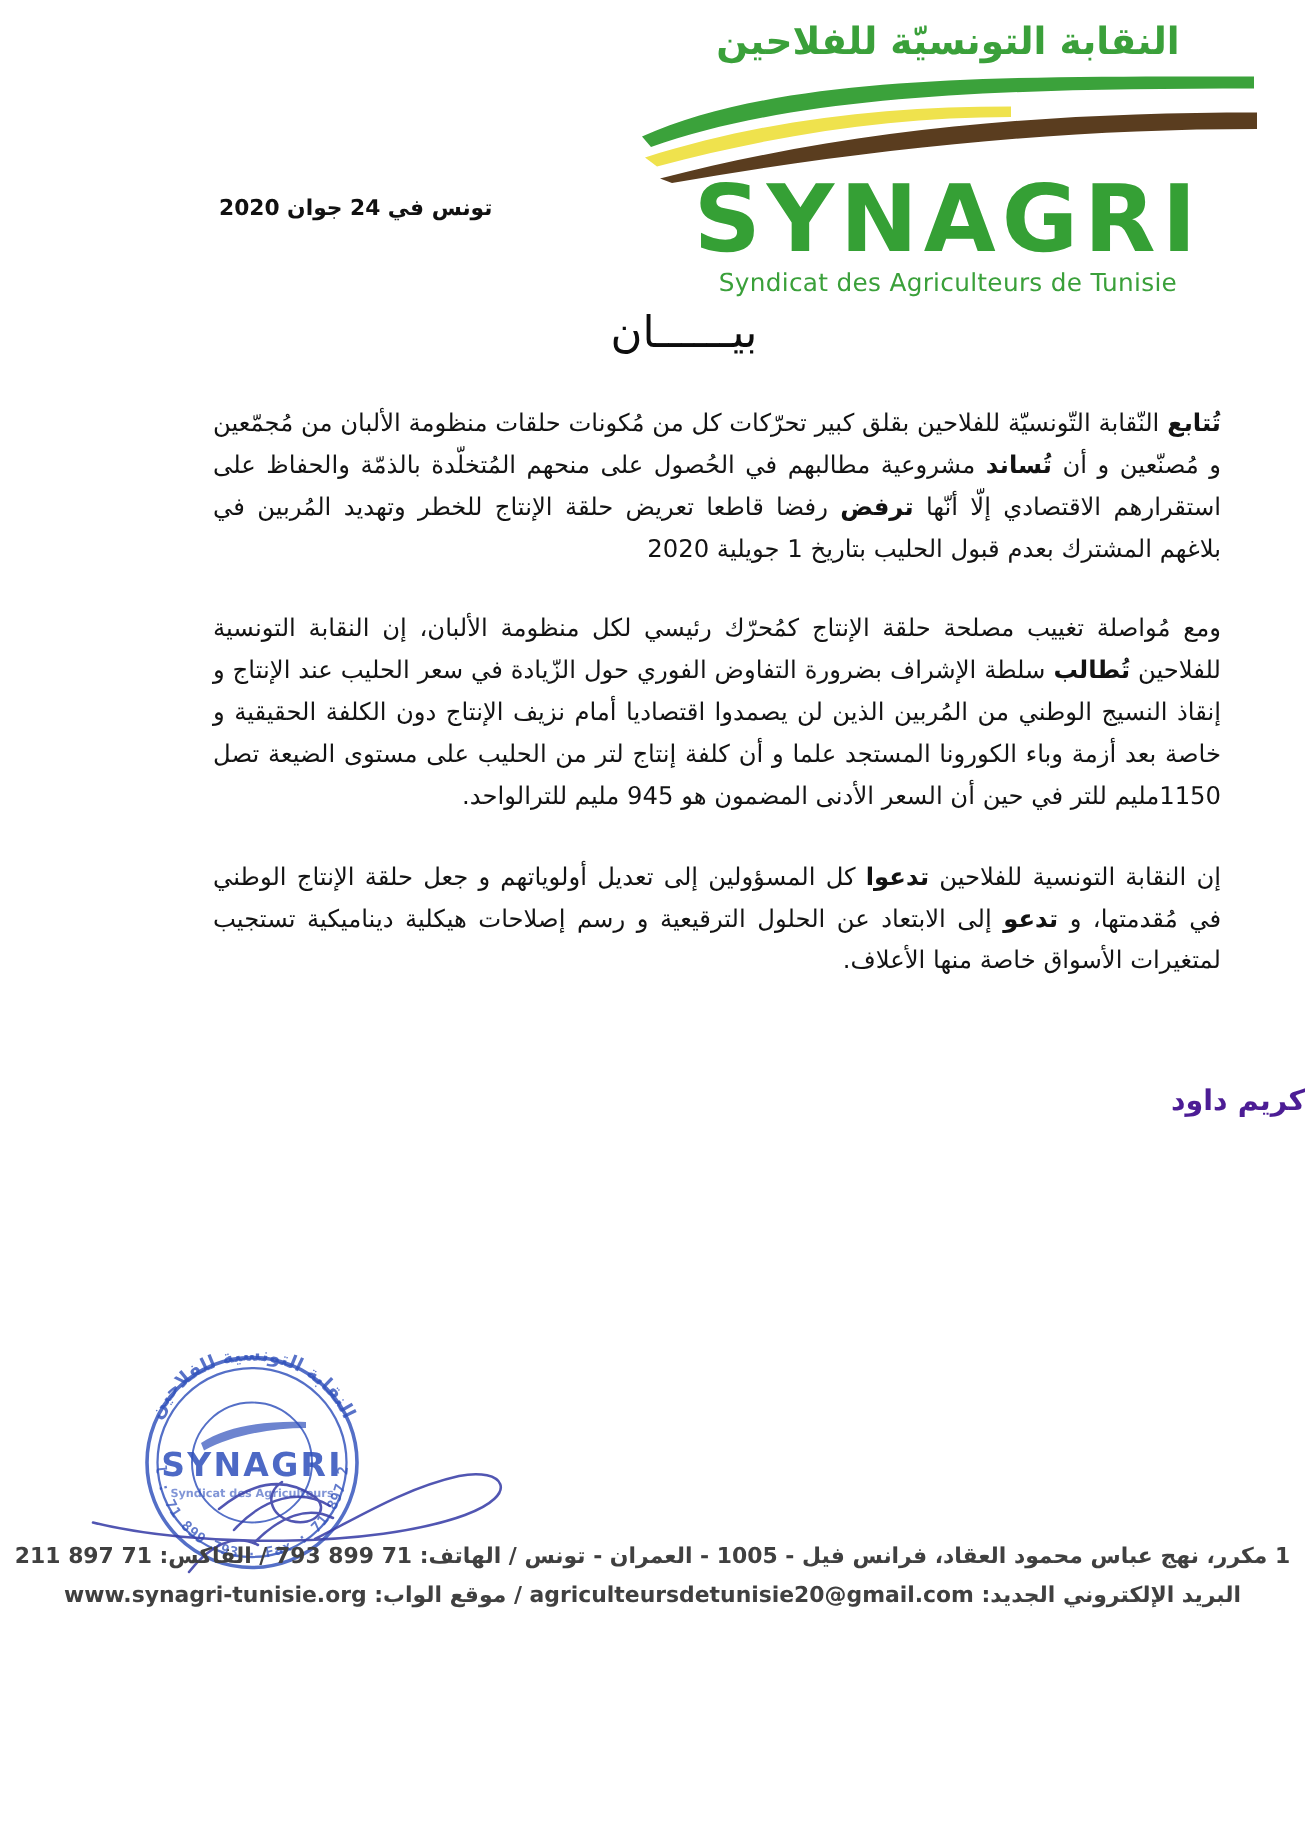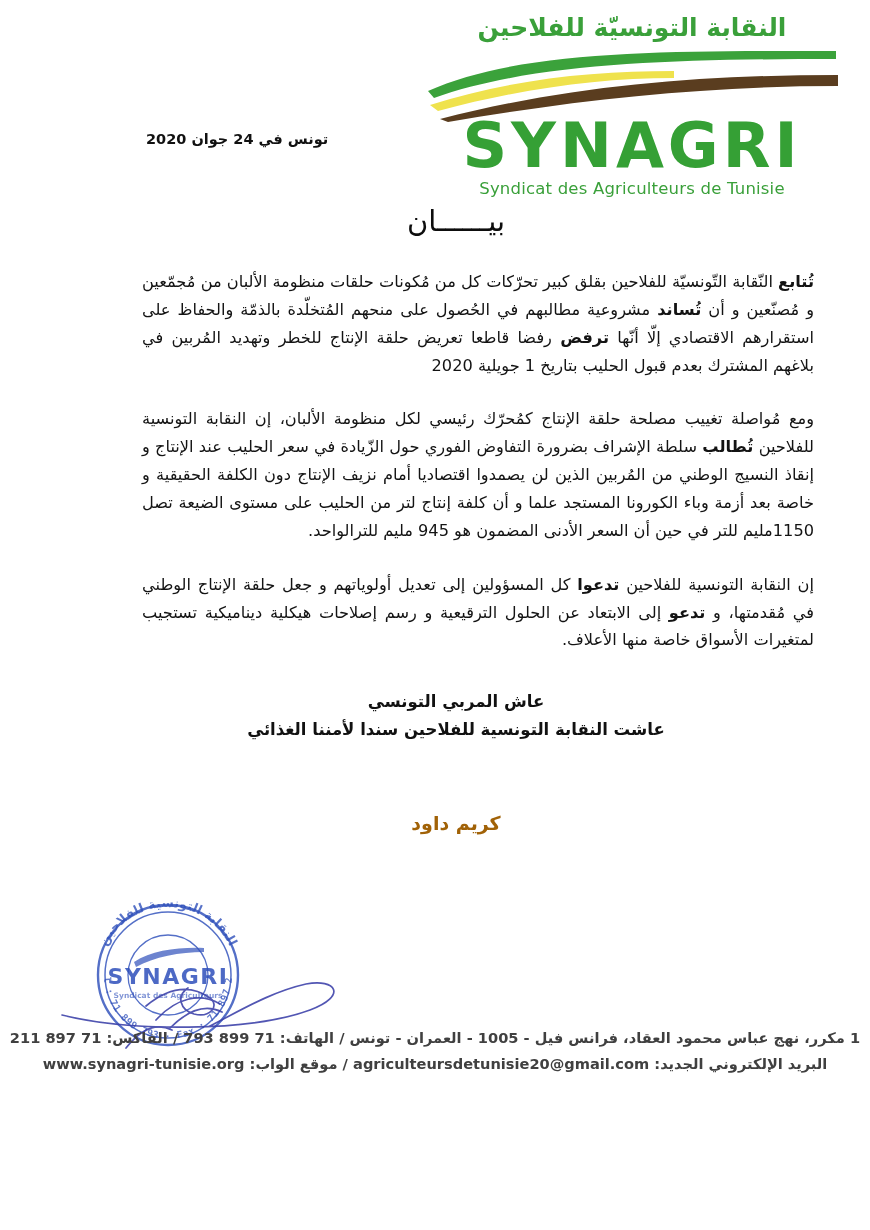--- a/index.html
+++ b/index.html
@@ -132,25 +132,24 @@
     font-family: "DejaVu Sans", sans-serif;
     font-weight: 700;
     font-size: 16.5px;
     line-height: 1.65;
     color: #111;
   }
 
   
   .signature {
     margin-top: 66px;
-    text-align: center;
-    direction: rtl;
-    font-family: "DejaVu Sans", sans-serif;
-    font-weight: 700;
-    color: #a16207;
+    direction: rtl;
+    font-family: "DejaVu Sans", sans-serif;
+    font-weight: 700;
+    color: #4c1d95;
   }
   .sig-name { font-size: 19px; line-height: 1.5; }
   .sig-role { font-size: 19px; line-height: 1.5; }
 
   
   .stamp-layer {
     position: absolute;
     left: 60px;
     top: 880px;
     width: 420px;
@@ -208,24 +207,20 @@
   </div>
 
   <div class="doc-title">بيــــــان</div>
 
   <div class="body-wrap">
     <p class="para"><b>تُتابع</b><span> النّقابة التّونسيّة للفلاحين بقلق كبير تحرّكات كل من مُكونات حلقات منظومة الألبان من مُجمّعين و مُصنّعين و أن </span><b>تُساند</b><span> مشروعية مطالبهم في الحُصول على منحهم المُتخلّدة بالذمّة والحفاظ على استقرارهم الاقتصادي إلّا أنّها </span><b>ترفض</b><span> رفضا قاطعا تعريض حلقة الإنتاج للخطر وتهديد المُربين في بلاغهم المشترك بعدم قبول الحليب بتاريخ 1 جويلية 2020</span></p>
     <p class="para para-indent"><span>ومع مُواصلة تغييب مصلحة حلقة الإنتاج كمُحرّك رئيسي لكل منظومة الألبان، إن النقابة التونسية للفلاحين </span><b>تُطالب</b><span> سلطة الإشراف بضرورة التفاوض الفوري حول الزّيادة في سعر الحليب عند الإنتاج و إنقاذ النسيج الوطني من المُربين الذين لن يصمدوا اقتصاديا أمام نزيف الإنتاج دون الكلفة الحقيقية و خاصة بعد أزمة وباء الكورونا المستجد علما و أن كلفة إنتاج لتر من الحليب على مستوى الضيعة تصل 1150مليم للتر في حين أن السعر الأدنى المضمون هو 945 مليم للترالواحد.</span></p>
     <p class="para para-indent"><span>إن النقابة التونسية للفلاحين </span><b>تدعوا</b><span> كل المسؤولين إلى تعديل أولوياتهم و جعل حلقة الإنتاج الوطني في مُقدمتها، و </span><b>تدعو</b><span> إلى الابتعاد عن  الحلول الترقيعية و رسم إصلاحات هيكلية ديناميكية تستجيب لمتغيرات الأسواق خاصة منها الأعلاف.</span></p>
   </div>
 
-  <div class="slogan">
-    <div>عاش المربي التونسي</div>
-    <div>عاشت النقابة التونسية للفلاحين سندا لأمننا الغذائي</div>
-  </div>
 
   <div class="signature">
     <div class="sig-name">كريم داود</div>
   </div>
 
   <div class="stamp-layer">
     <svg width="420" height="180" viewBox="0 0 420 180" xmlns="http://www.w3.org/2000/svg" aria-hidden="true">
       <defs>
         <path id="arcTop" d="M 40,95 A 68,68 0 0 1 176,95" fill="none"></path>
         <path id="arcBot" d="M 44,95 A 64,64 0 0 0 172,95" fill="none"></path>

